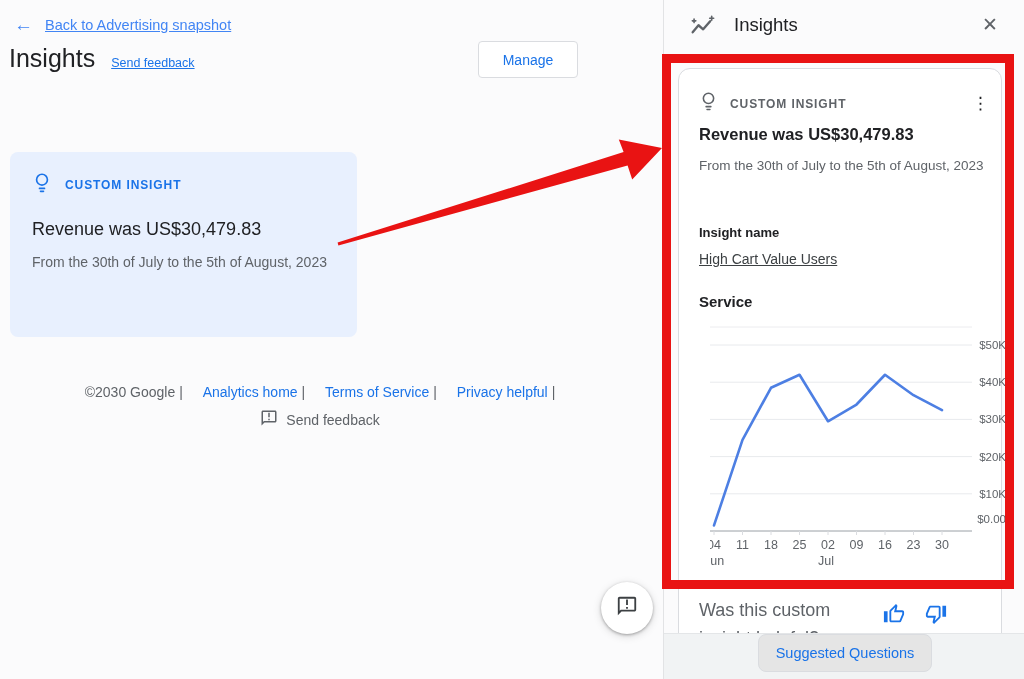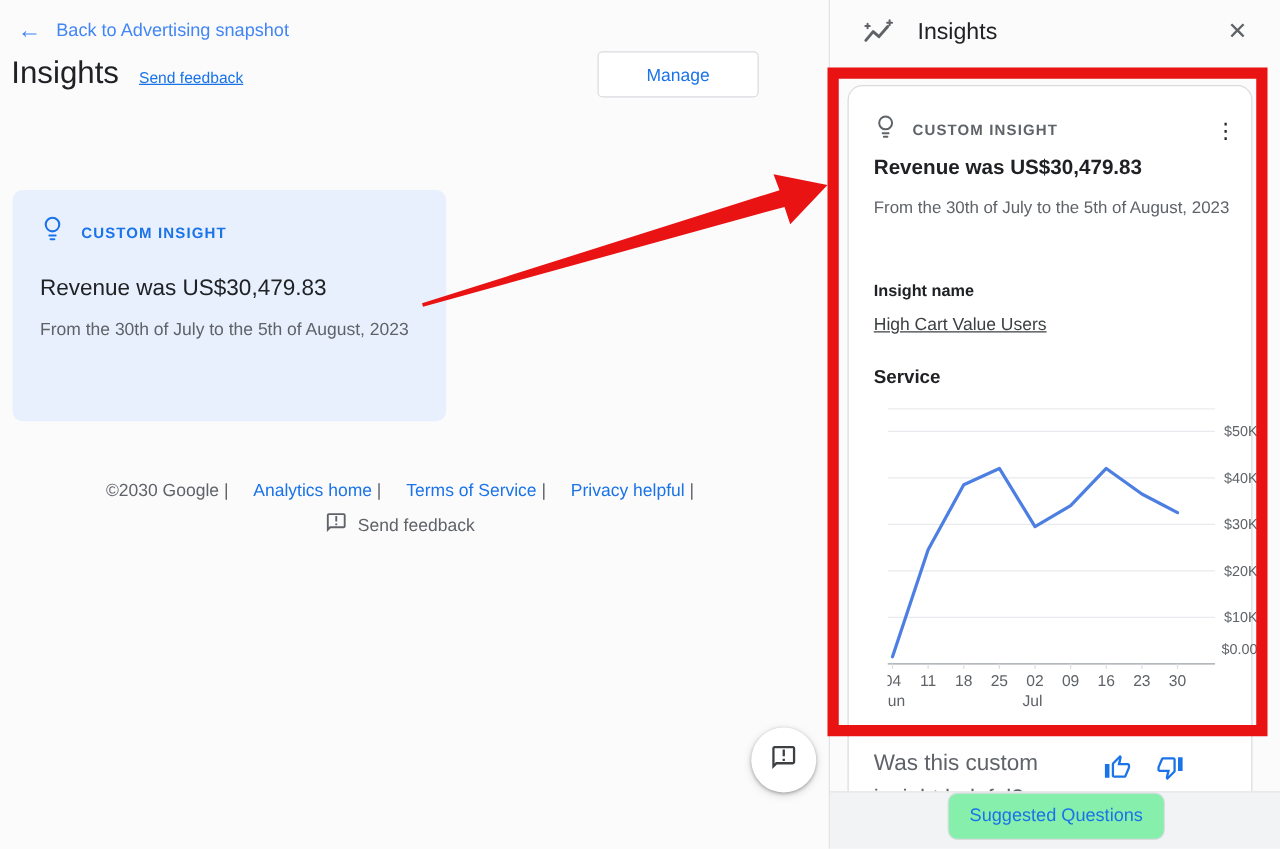--- a/index.html
+++ b/index.html
@@ -3,25 +3,25 @@
 <meta charset="utf-8">
 <style>
   * { margin:0; padding:0; box-sizing:border-box; }
   html,body { width:1024px; height:679px; overflow:hidden; }
   body { font-family:"Liberation Sans", sans-serif; background:#fbfbfc; position:relative; color:#202124; }
 
   
   .main { position:absolute; left:0; top:0; width:663px; height:679px; }
   .back-row { position:absolute; left:14px; top:15px; display:flex; align-items:center; gap:12px; cursor:pointer; }
   .back-arrow { color:#4285f4; font-size:19px; line-height:1; }
-  .back-link { color:#4285f4; font-size:14.5px; font-weight:500; }
+  .back-link { color:#4285f4; font-size:14.5px; font-weight:500;text-decoration:underline; }
   .title-row { position:absolute; left:9px; top:44px; display:flex; align-items:baseline; gap:16px; }
   .page-title { font-size:25px; font-weight:400; color:#202124; }
   .sf-link { font-size:12.5px; color:#1a73e8; text-decoration:underline; cursor:pointer; }
-  .manage-btn { position:absolute; left:478px; top:41px; width:129px; height:37px; background:#fff;
+  .manage-btn { position:absolute; left:478px; top:41px; width:100px; height:37px; background:#fff;
     border:1px solid #dadce0; border-radius:4px; color:#1a73e8; font-size:14px; font-weight:500;
     display:flex; align-items:center; justify-content:center; cursor:pointer; }
 
   .insight-card-left { position:absolute; left:10px; top:152px; width:347px; height:185px;
     background:#e8f0fe; border-radius:8px; padding:20px 22px; }
   .ci-label-row { display:flex; align-items:center; gap:13px; }
   .ci-label-left { font-size:12px; font-weight:700; letter-spacing:.9px; color:#1a73e8; }
   .ci-title-left { margin-top:21px; font-size:18px; color:#202124; }
   .ci-sub-left { margin-top:12px; font-size:14px; line-height:1.55; color:#5f6368; width:300px; }
 
@@ -54,21 +54,21 @@
   .cr-metric { top:224px; font-size:15px; font-weight:700; color:#202124; }
   .chart-wrap { top:256px; width:296px; height:250px;margin-left:11px; }
   .chart-wrap svg text { font-family:"Liberation Sans", sans-serif; }
   .cr-feedback { top:528px; right:12px; display:flex; align-items:flex-start; }
   .fb-q { width:158px; font-size:18px; line-height:1.55; color:#5f6368; }
   .fb-icons { display:flex; gap:20px; margin-left:26px; margin-top:6px; }
   .fb-icons span { cursor:pointer; }
 
   .panel-footer-band { position:absolute; left:664px; top:633px; width:360px; height:46px;
     background:#f1f3f4; border-top:1px solid #e4e6e8; z-index:5; }
-  .suggested-btn { position:absolute; left:758px; top:634px; width:174px; height:38px; background:#86efac;
+  .suggested-btn { position:absolute; left:758px; top:634px; width:174px; height:38px; background:#e5e5e5;
     border:1px solid #dadce0; border-radius:8px; color:#1a73e8; font-size:14.5px; font-weight:500;
     display:flex; align-items:center; justify-content:center; z-index:6; cursor:pointer; }
 
   
   .red-rect { position:absolute; left:662px; top:54px; width:352px; height:535px;
     border:9px solid #e91313; z-index:10; pointer-events:none; }
   .red-arrow { position:absolute; left:0; top:0; z-index:11; pointer-events:none; }
 </style>
 </head>
 <body>

